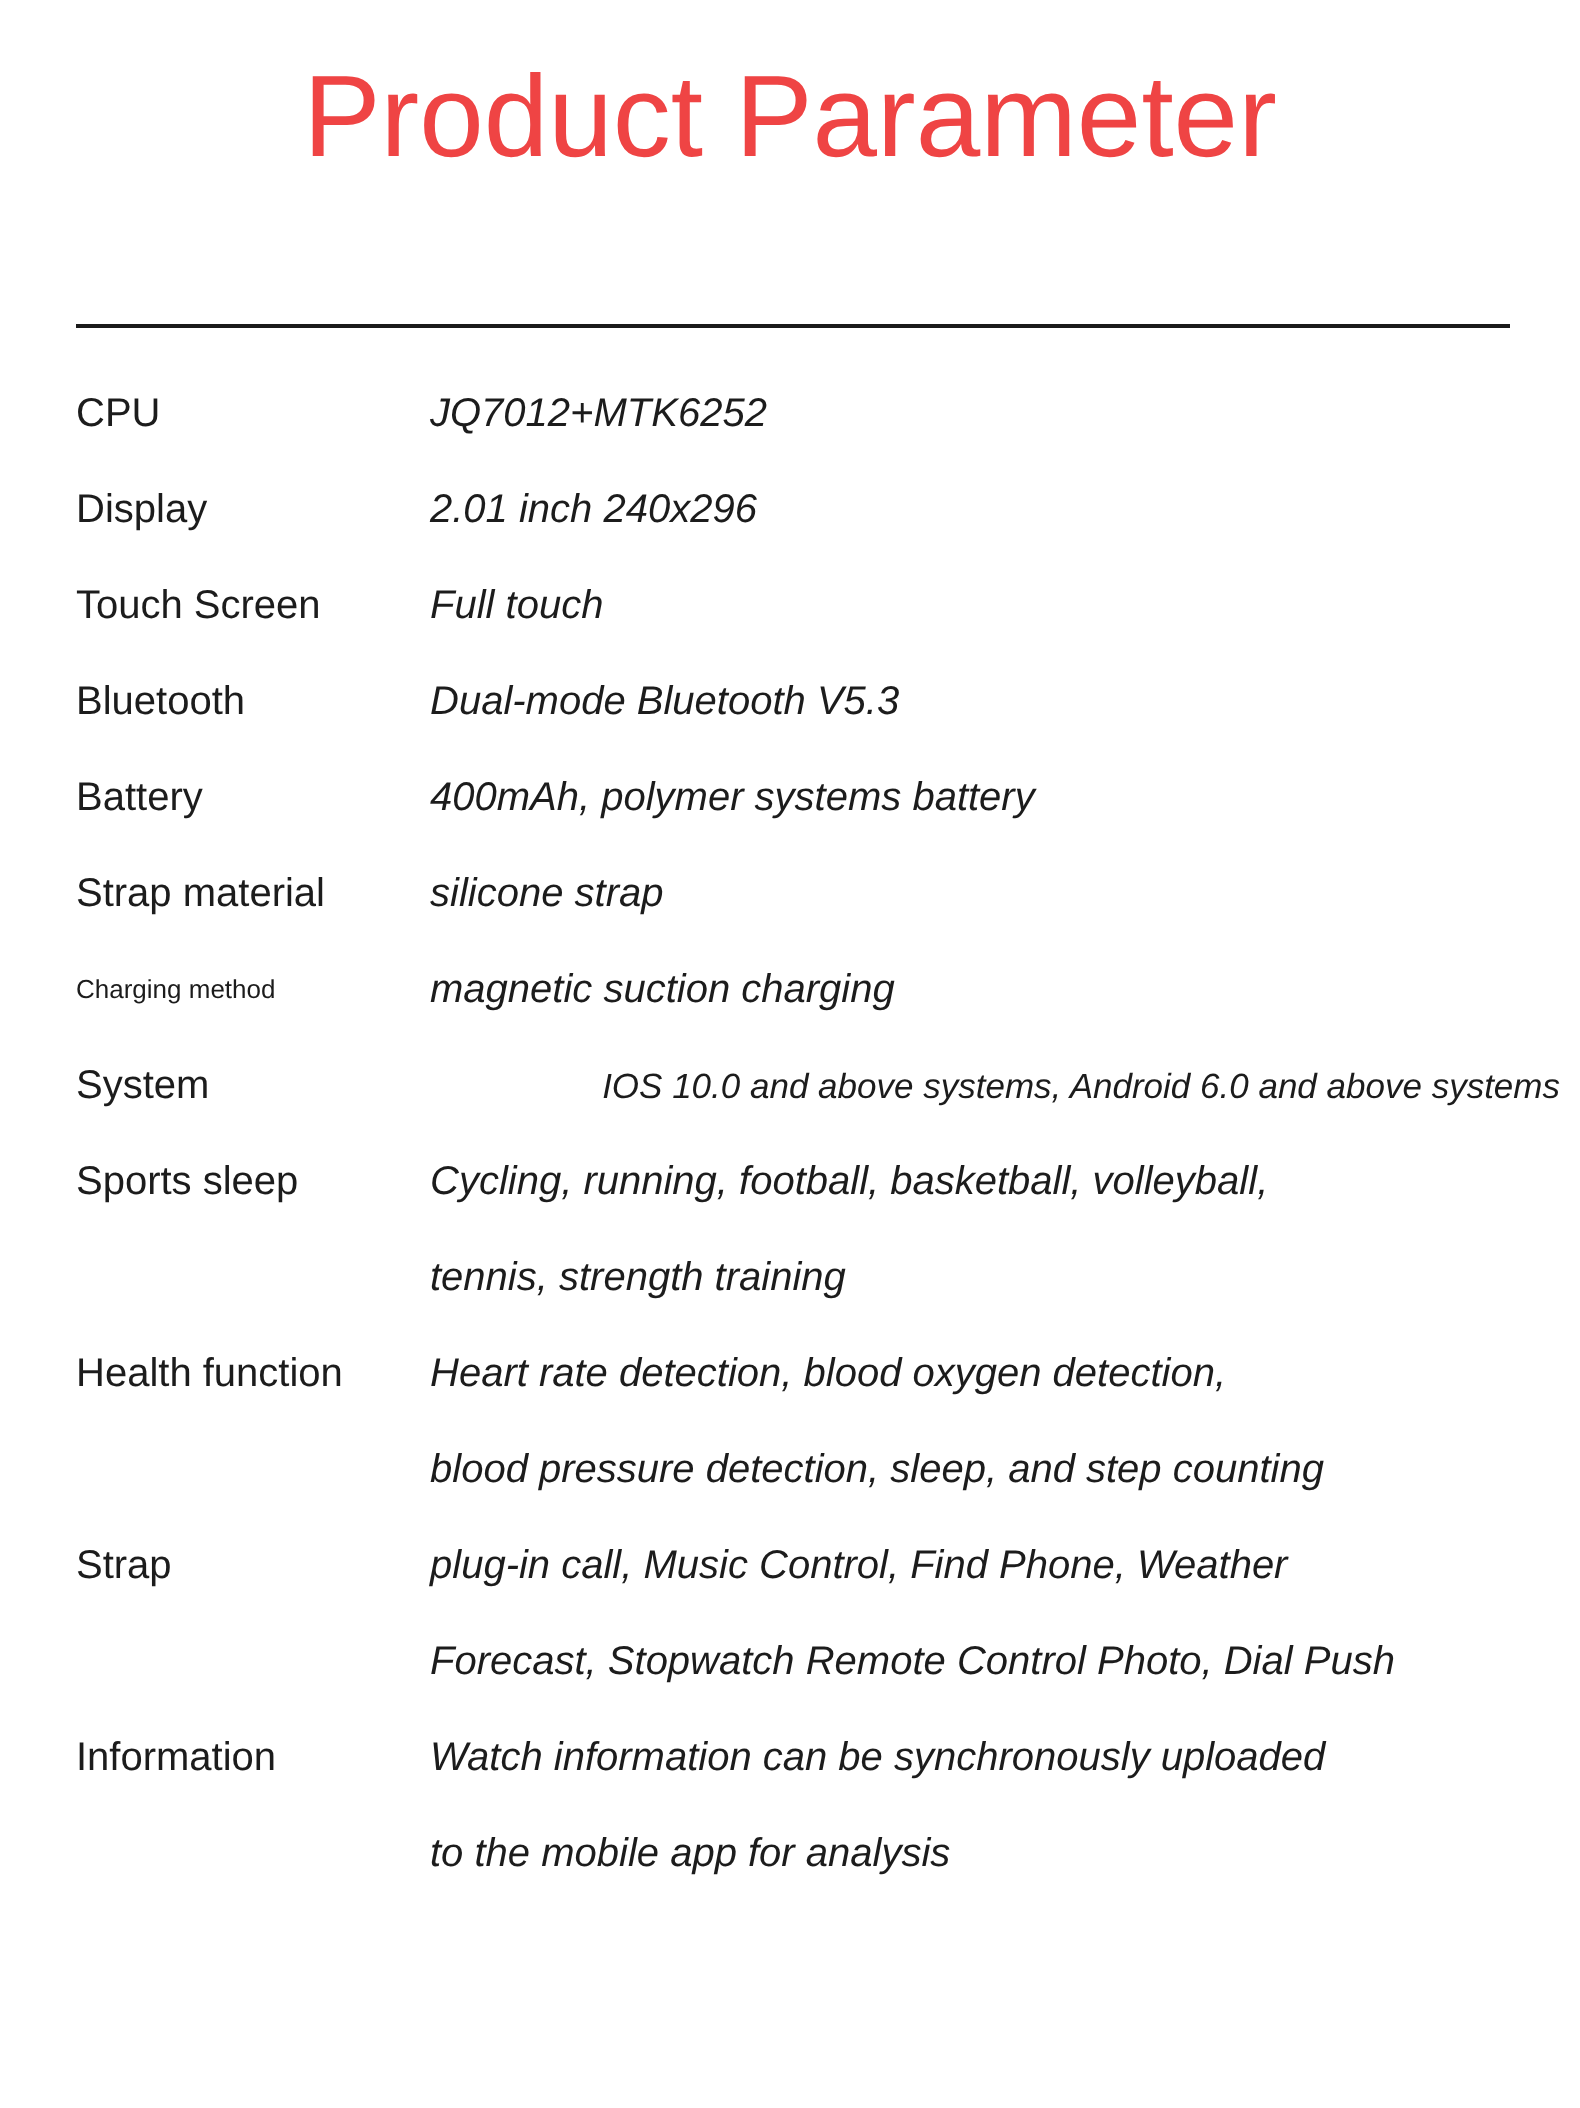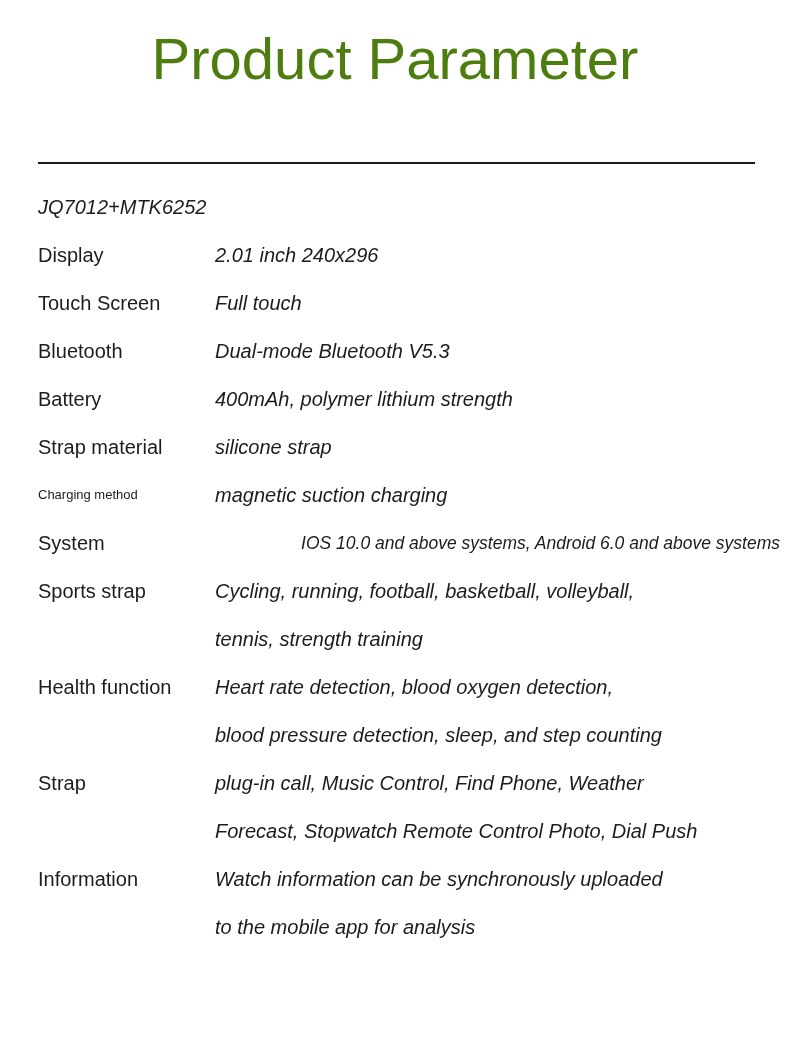--- a/index.html
+++ b/index.html
@@ -19,21 +19,21 @@
     height: 1054px;
     position: relative;
   }
   .title {
     margin: 30px 0 0 0;
     padding: 0;
     font-size: 58px;
     font-weight: 400;
     line-height: 1.0;
     text-align: center;
-    color: #4d7c0f;
+    color: #ef4444;
     letter-spacing: 0px;
   }
   .divider {
     margin: 74px 35px 0 38px;
     height: 2px;
     background: #1a1a1a;
   }
   .spec-table {
     margin: 19px 10px 0 38px;
   }
@@ -61,52 +61,53 @@
   }
 </style>
 </head>
 <body>
 
 <div class="page">
   <h1 class="title">Product Parameter</h1>
   <div class="divider"></div>
   <div class="spec-table" id="spec-table">
       <div class="spec-row">
+        <div class="spec-label">CPU</div>
         <div class="spec-value">JQ7012+MTK6252</div>
       </div>
       <div class="spec-row">
         <div class="spec-label">Display</div>
         <div class="spec-value">2.01 inch 240x296</div>
       </div>
       <div class="spec-row">
         <div class="spec-label">Touch Screen</div>
         <div class="spec-value">Full touch</div>
       </div>
       <div class="spec-row">
         <div class="spec-label">Bluetooth</div>
         <div class="spec-value">Dual-mode Bluetooth V5.3</div>
       </div>
       <div class="spec-row">
         <div class="spec-label">Battery</div>
-        <div class="spec-value">400mAh, polymer lithium strength</div>
+        <div class="spec-value">400mAh, polymer systems battery</div>
       </div>
       <div class="spec-row">
         <div class="spec-label">Strap material</div>
         <div class="spec-value">silicone strap</div>
       </div>
       <div class="spec-row">
         <div class="spec-label small">Charging method</div>
         <div class="spec-value">magnetic suction charging</div>
       </div>
       <div class="spec-row">
         <div class="spec-label">System</div>
         <div class="spec-value small">IOS 10.0 and above systems, Android 6.0 and above systems</div>
       </div>
       <div class="spec-row">
-        <div class="spec-label">Sports strap</div>
+        <div class="spec-label">Sports sleep</div>
         <div class="spec-value">Cycling, running, football, basketball, volleyball,
 tennis, strength training</div>
       </div>
       <div class="spec-row">
         <div class="spec-label">Health function</div>
         <div class="spec-value">Heart rate detection, blood oxygen detection,
 blood pressure detection, sleep, and step counting</div>
       </div>
       <div class="spec-row">
         <div class="spec-label">Strap</div>

